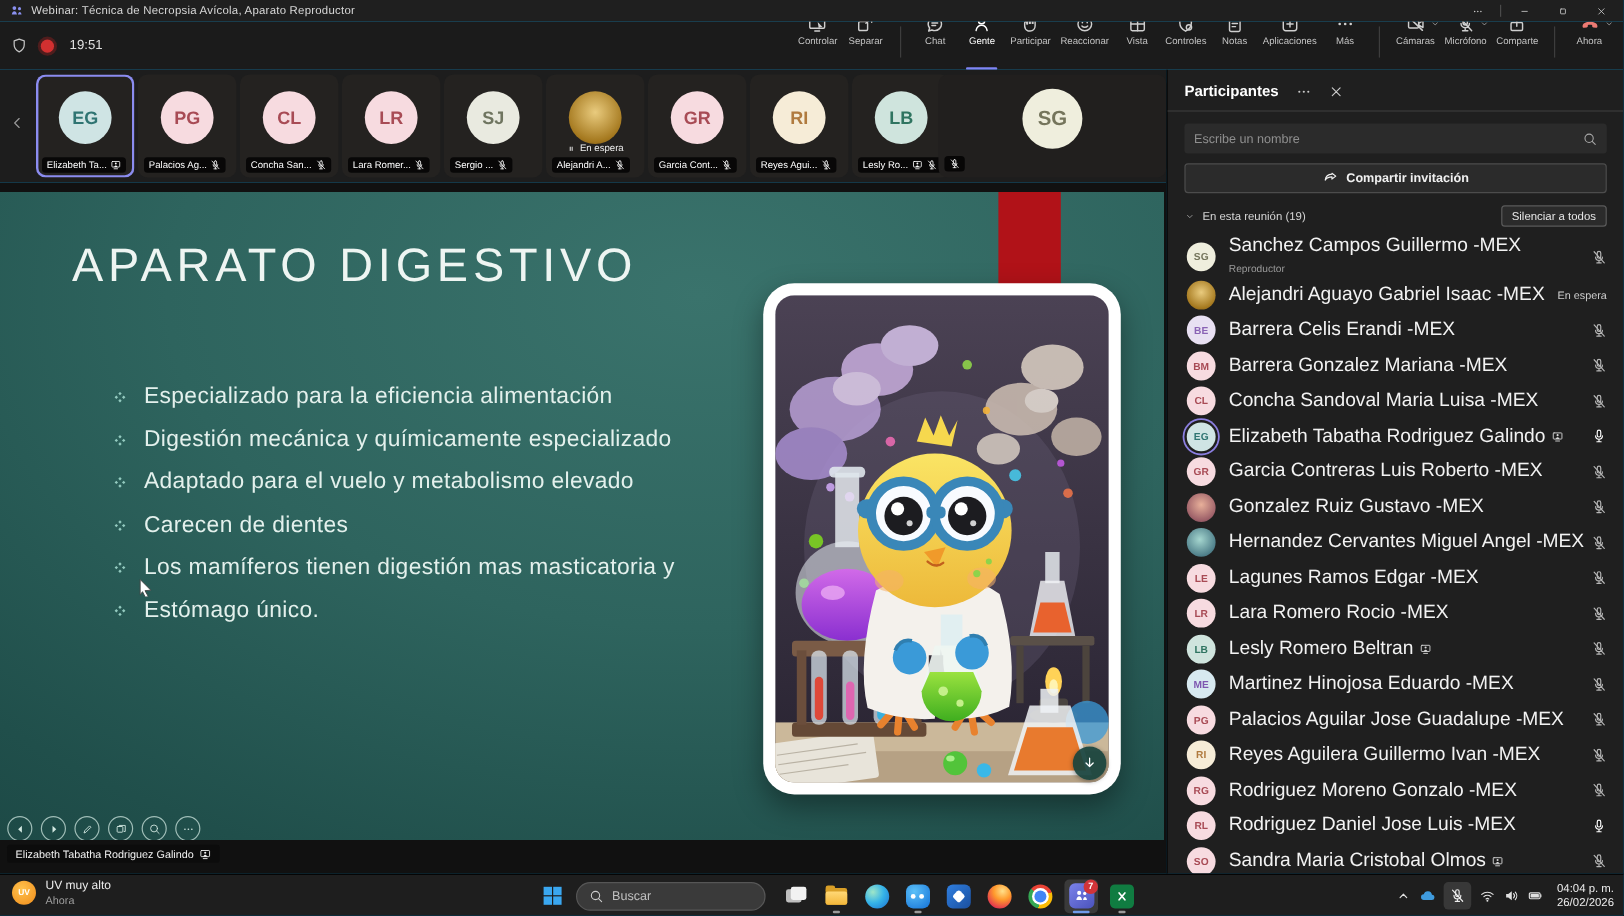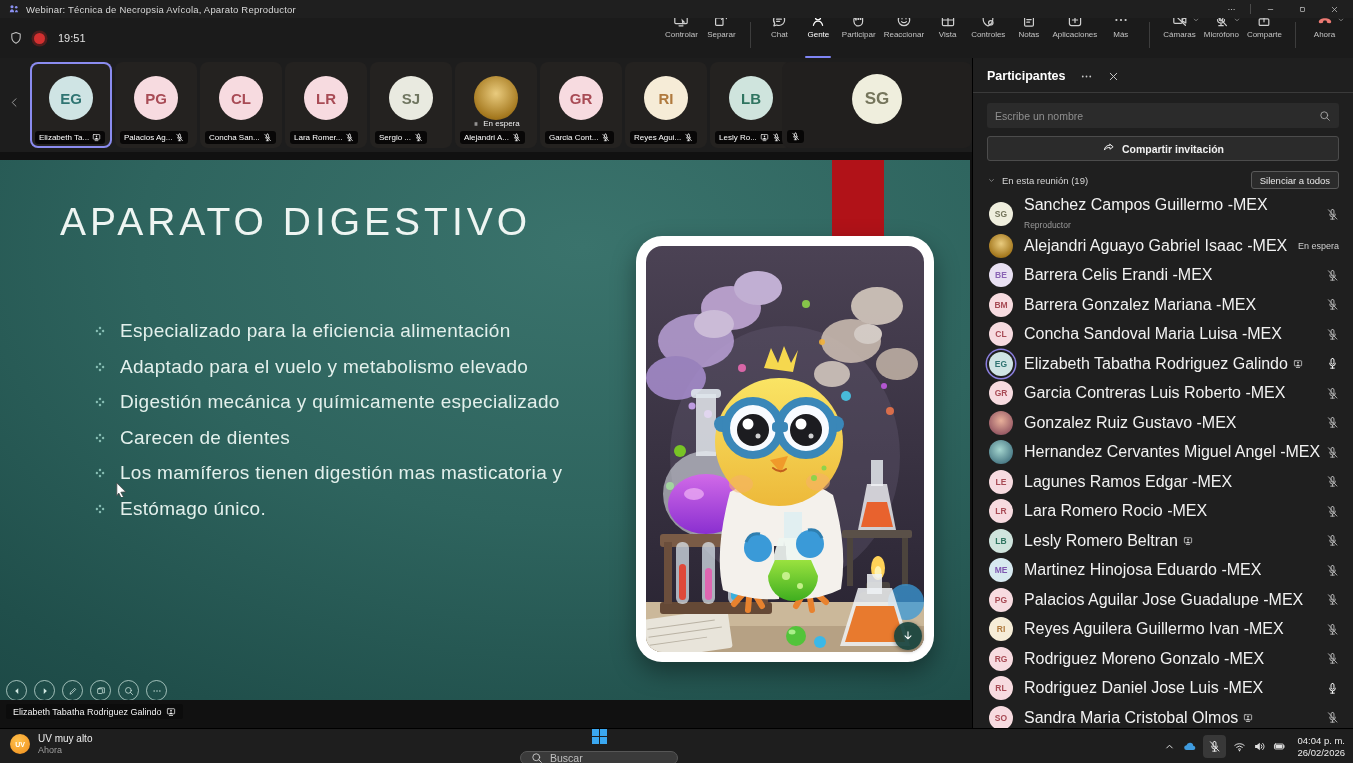--- a/index.html
+++ b/index.html
@@ -124,21 +124,21 @@
   .pright.txt { font-size:9px; color:#cfcfcf; }
 
   
   #taskbar { position:absolute; left:0; bottom:0; width:1353px; height:35px; background:#1e1e1e;
     border-top:1px solid #000; z-index:40; }
   #weather { position:absolute; left:10px; top:4px; display:flex; align-items:center; gap:8px; cursor:pointer; }
   #uv-ic { width:20px; height:20px; border-radius:50%; background:radial-gradient(circle at 40% 35%, #ffc24d, #f08c1a);
     display:flex; align-items:center; justify-content:center; font-size:7px; font-weight:bold; color:#fff; }
   #weather .wt1 { font-size:10px; color:#ececec; }
   #weather .wt2 { font-size:9px; color:#9e9e9e; margin-top:1px; }
-  #tb-center { position:absolute; left:447px; top:0; height:35px; display:flex; align-items:center; gap:7px;flex-direction:column; }
+  #tb-center { position:absolute; left:447px; top:0; height:35px; display:flex; align-items:center; gap:7px; }
   #start-btn { width:26px; height:26px; display:flex; align-items:center; justify-content:center; cursor:pointer; }
   .win-grid { width:15px; height:15px; display:grid; grid-template-columns:7px 7px; grid-template-rows:7px 7px; gap:1px; }
   .win-grid span { background:#3aa7f0; }
   #tb-search { width:158px; height:24px; border-radius:12px; background:#3a3a3a; border:1px solid #565656;
     display:flex; align-items:center; padding:0 10px; gap:7px; }
   #tb-search .ic { font-size:12px; color:#cdcdcd; }
   #tb-search input { flex:1; min-width:0; background:transparent; border:none; outline:none; color:#ddd; font-size:10.5px; }
   #tb-search input::placeholder { color:#c0c0c0; }
   #tb-apps { display:flex; align-items:center; gap:6px; margin-left:4px; }
   .app { position:relative; width:28px; height:28px; border-radius:4px; display:flex; align-items:center;
@@ -535,29 +535,29 @@
               </svg>
             </span>
             <span>Especializado para la eficiencia alimentación</span>
           </li>
           <li>
             <span class="blt">
               <svg class="ic " viewBox="0 0 16 16">
                 <path fill="currentColor" stroke="none" d="M8 2.1L9.9 4 8 5.9 6.1 4zM8 10.1l1.9 1.9L8 13.9 6.1 12zM3.9 6.1L5.8 8 3.9 9.9 2 8zM12.1 6.1L14 8l-1.9 1.9L10.2 8z"></path>
               </svg>
             </span>
-            <span>Adaptado para el vuelo y metabolismo elevado</span>
+            <span>Digestión mecánica y químicamente especializado</span>
           </li>
           <li>
             <span class="blt">
               <svg class="ic " viewBox="0 0 16 16">
                 <path fill="currentColor" stroke="none" d="M8 2.1L9.9 4 8 5.9 6.1 4zM8 10.1l1.9 1.9L8 13.9 6.1 12zM3.9 6.1L5.8 8 3.9 9.9 2 8zM12.1 6.1L14 8l-1.9 1.9L10.2 8z"></path>
               </svg>
             </span>
-            <span>Digestión mecánica y químicamente especializado</span>
+            <span>Adaptado para el vuelo y metabolismo elevado</span>
           </li>
           <li>
             <span class="blt">
               <svg class="ic " viewBox="0 0 16 16">
                 <path fill="currentColor" stroke="none" d="M8 2.1L9.9 4 8 5.9 6.1 4zM8 10.1l1.9 1.9L8 13.9 6.1 12zM3.9 6.1L5.8 8 3.9 9.9 2 8zM12.1 6.1L14 8l-1.9 1.9L10.2 8z"></path>
               </svg>
             </span>
             <span>Carecen de dientes</span>
           </li>
           <li>

